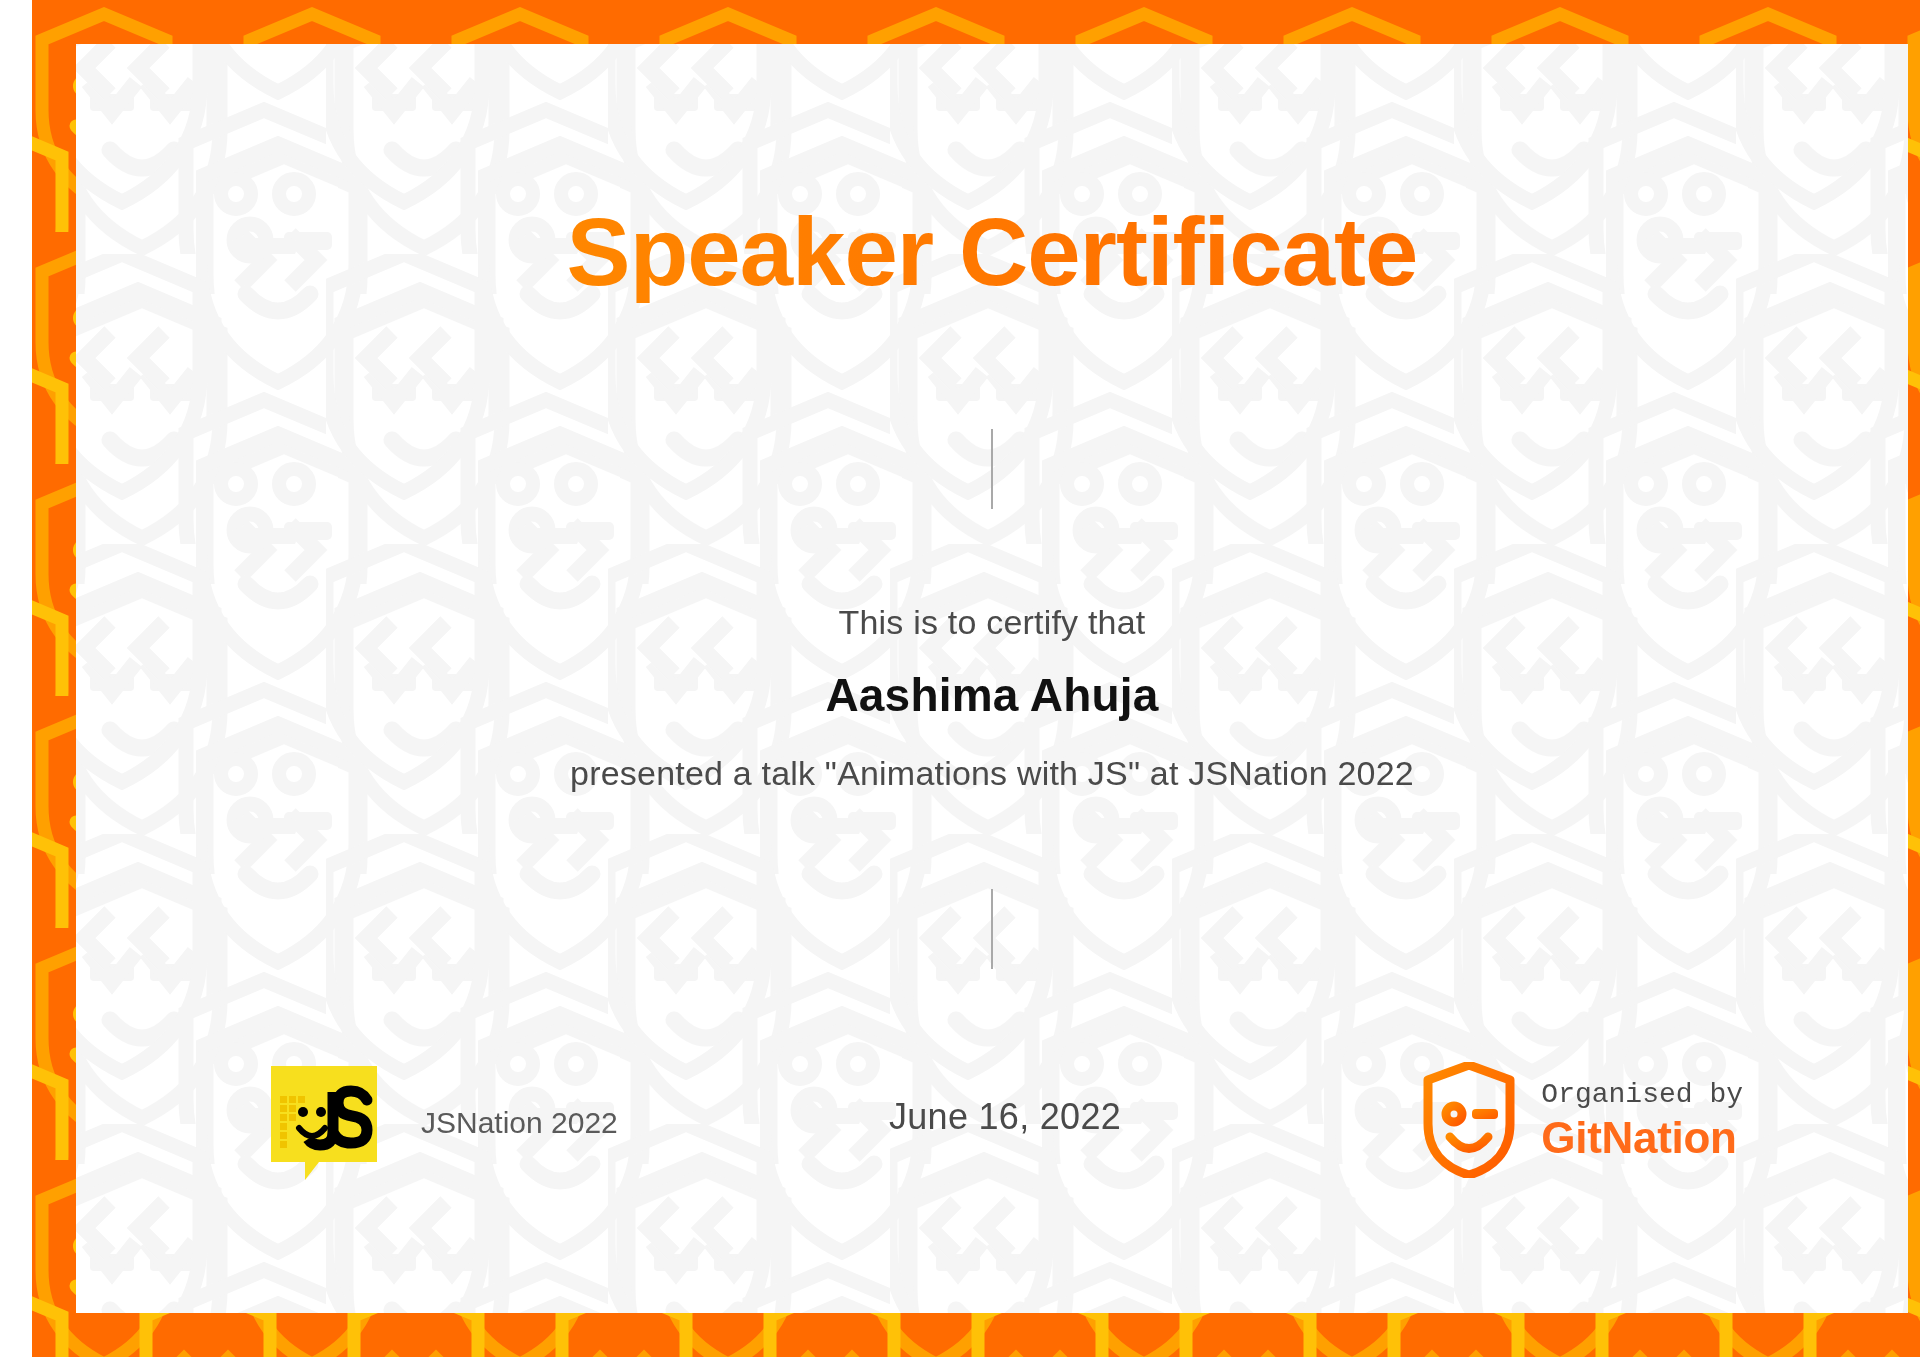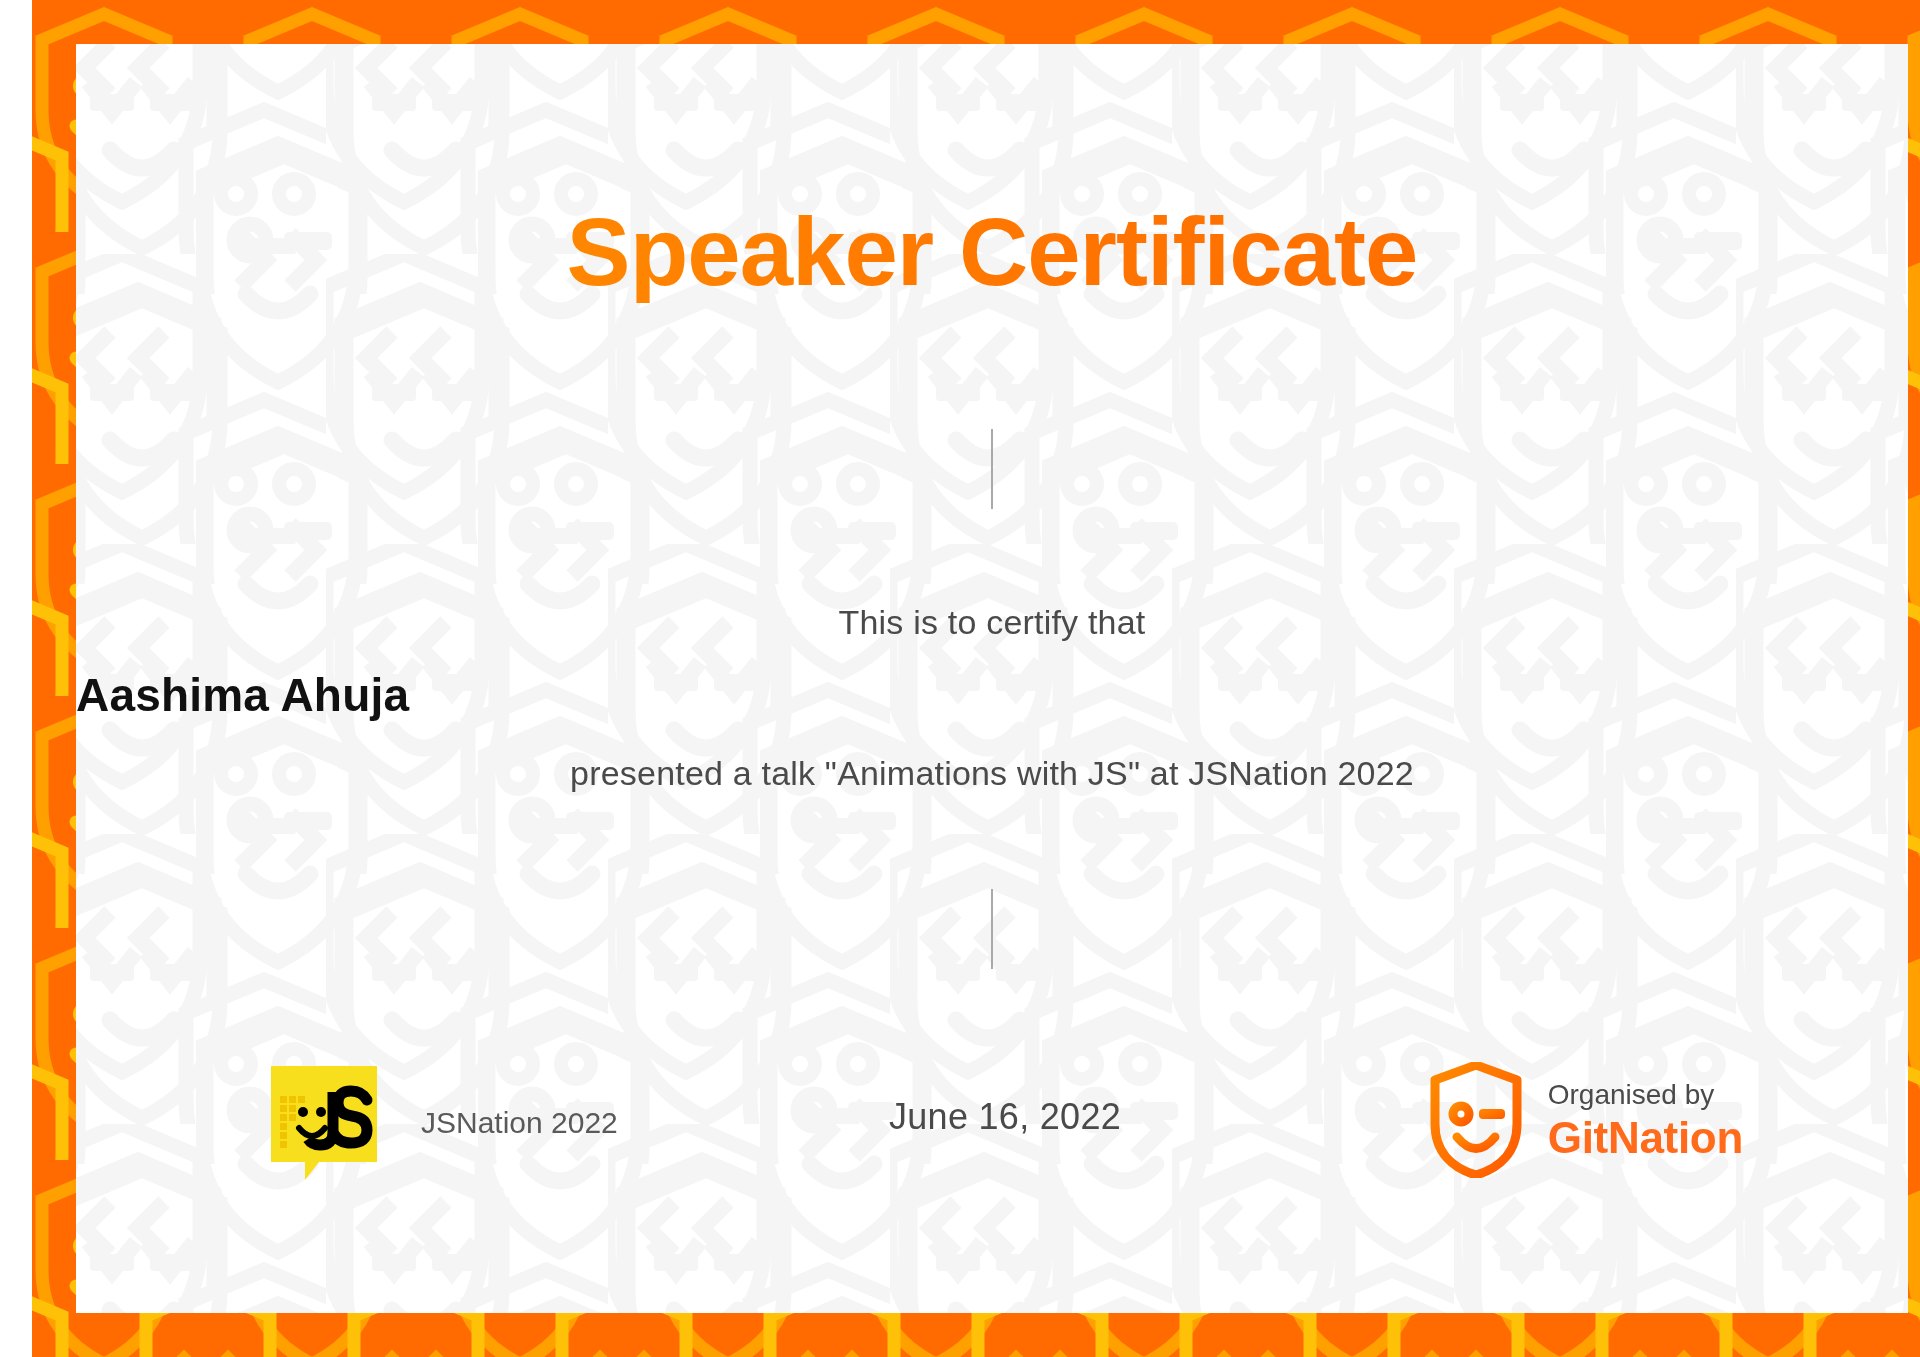--- a/index.html
+++ b/index.html
@@ -98,21 +98,21 @@
     font-size: 34px;
     color: #4a4a4a;
     font-weight: normal;
     letter-spacing: 0.2px;
   }
   .recipient-name {
     position: absolute;
     top: 624px;
     left: 0;
     width: 100%;
-    text-align: left;
+    text-align: center;
     font-size: 46px;
     font-weight: bold;
     color: #111111;
     letter-spacing: 0.2px;
   }
   .talk-line {
     position: absolute;
     top: 710px;
     left: 0;
     width: 100%;
@@ -181,20 +181,21 @@
     display: flex;
     flex-direction: column;
     justify-content: center;
     gap: 2px;
   }
   .organised-by {
     font-size: 28px;
     color: #4a4a4a;
     line-height: 1.25;
     white-space: nowrap;
+    font-family: Liberation Mono, monospace;
   }
   .gitnation-name {
     font-size: 44px;
     font-weight: bold;
     color: #FF6B1A;
     line-height: 1.1;
     letter-spacing: -0.3px;
     white-space: nowrap;
   }
 </style>

